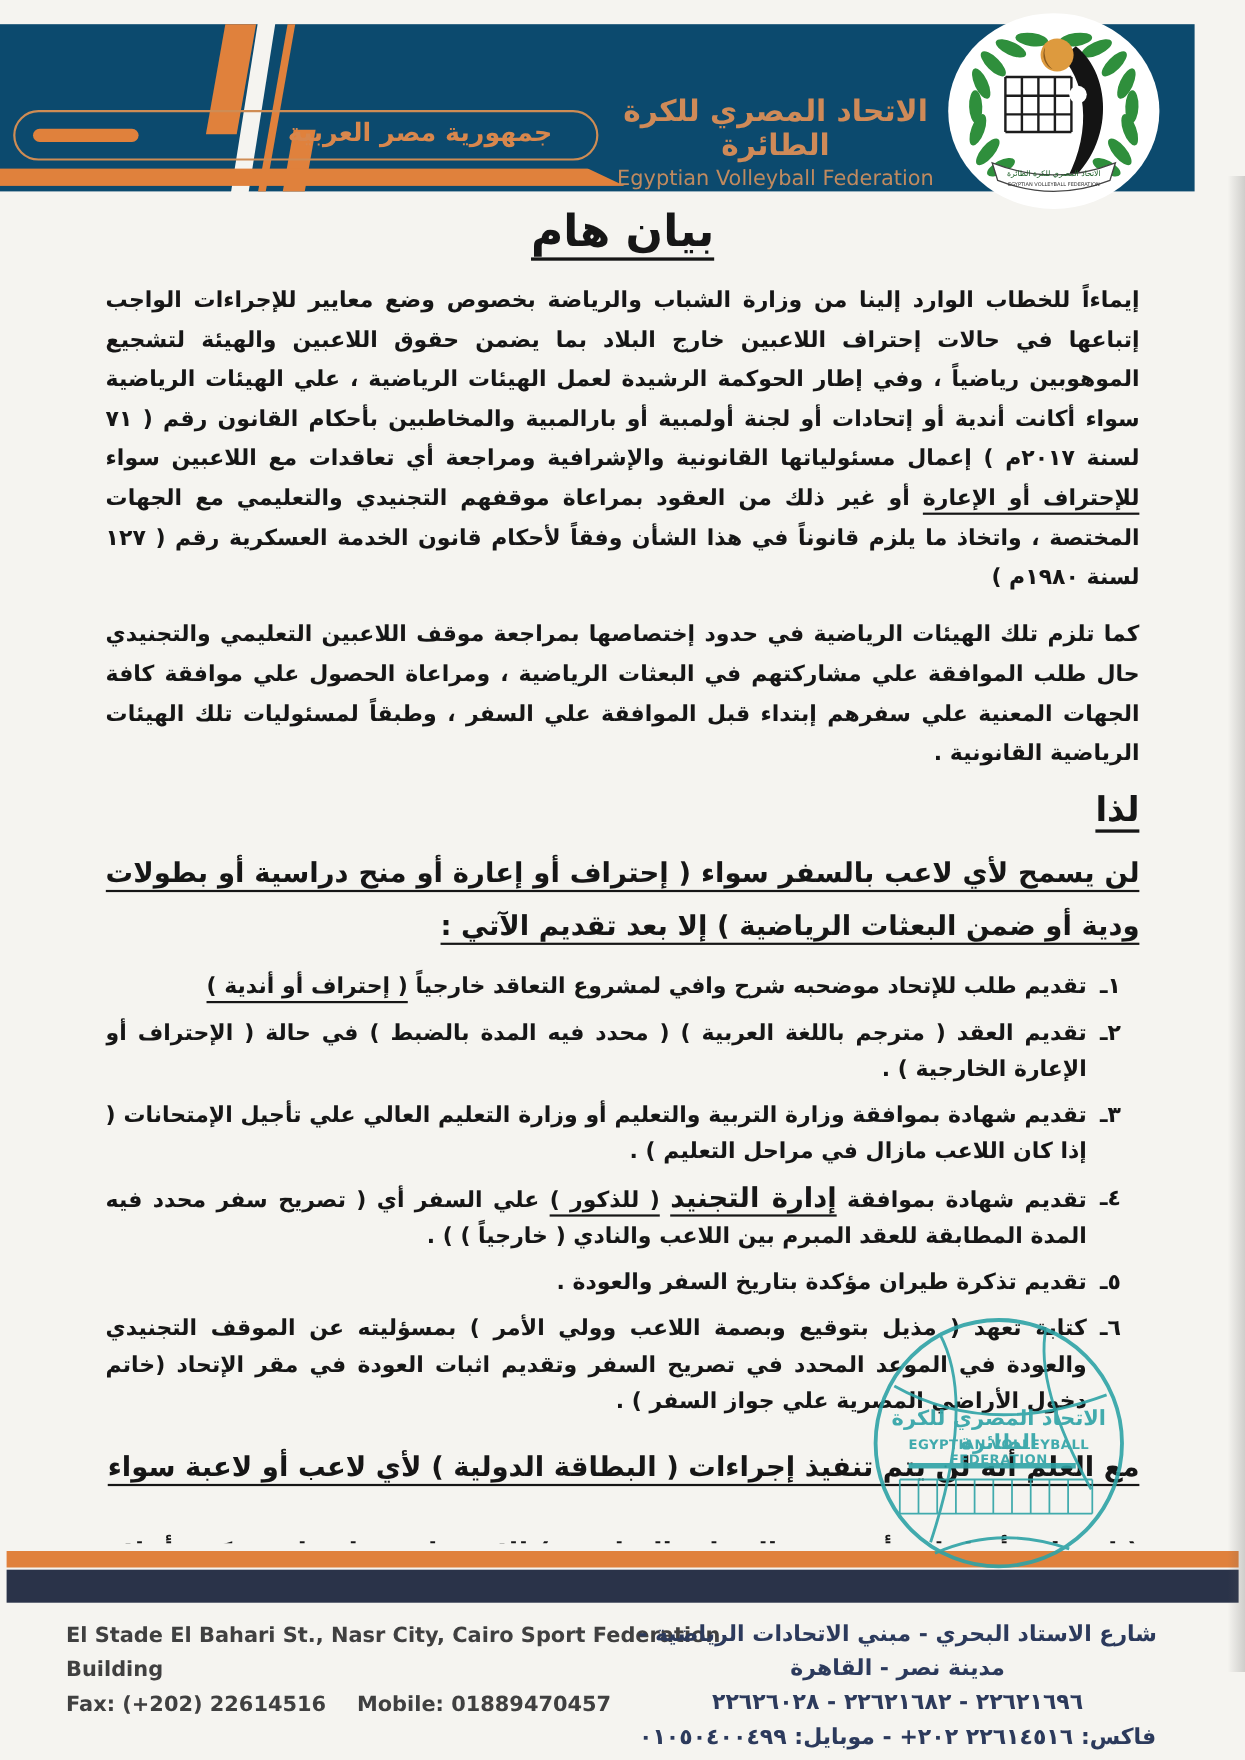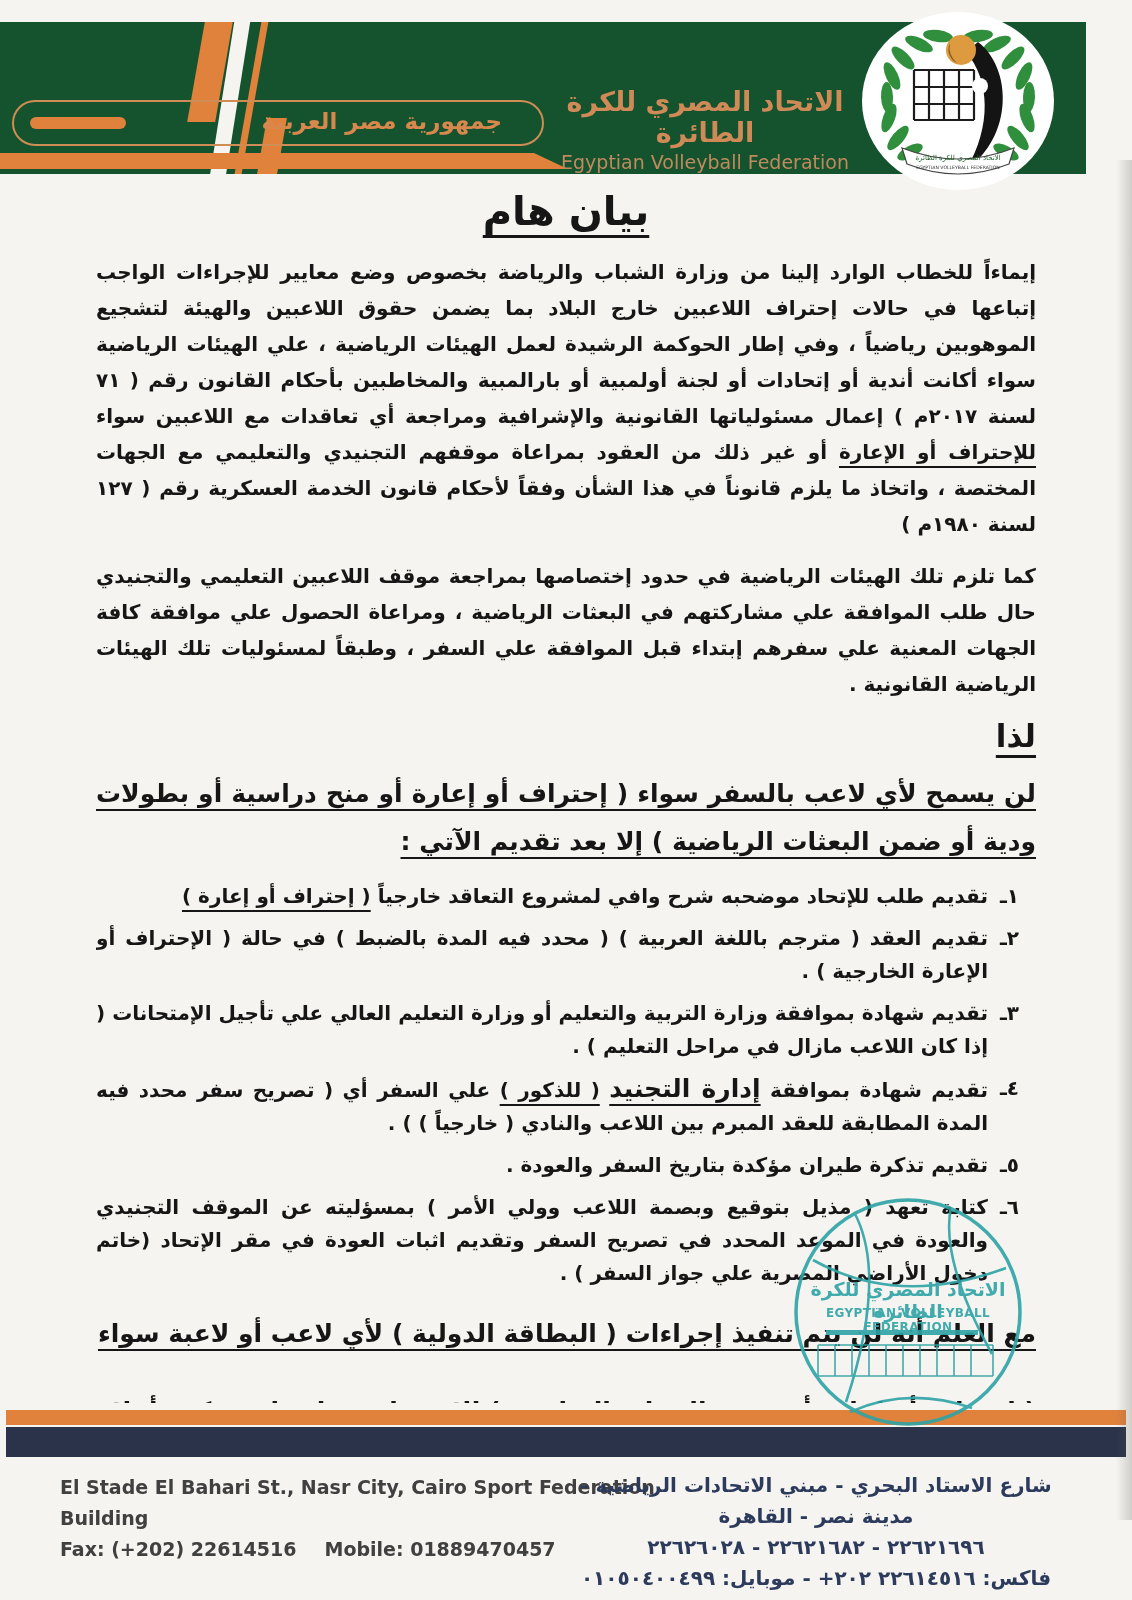--- a/index.html
+++ b/index.html
@@ -8,21 +8,21 @@
     background:#e9e8e4;
     font-family:"DejaVu Sans","Liberation Sans",sans-serif;
   }
   #page{
     position:relative;width:1132px;height:1600px;overflow:hidden;
     background:#f5f4f0;
   }
   
   #band{
     position:absolute;left:0;top:22px;width:1086px;height:152px;
-    background:#14532d;
+    background:#0c4a6e;
   }
   .stripe{position:absolute;background:#e0813c;}
   .stripeA{left:196px;top:0;width:28px;height:100px;transform:skewX(-10deg);}
   .stripeB{left:248px;top:0;width:7px;height:152px;transform:skewX(-10deg);}
   .stripeC{left:262px;top:96px;width:20px;height:56px;transform:skewX(-10deg);}
   .slash{position:absolute;left:222px;top:-9px;width:16px;height:172px;background:#f5f4f0;transform:skewX(-9deg);}
   #country-pill{
     position:absolute;left:12px;top:78px;width:532px;height:46px;
     border:2px solid #cf8c54;border-radius:26px;box-sizing:border-box;
   }
@@ -170,21 +170,21 @@
 
     <p class="para">كما تلزم تلك الهيئات الرياضية في حدود إختصاصها بمراجعة موقف اللاعبين التعليمي والتجنيدي حال طلب الموافقة علي مشاركتهم في البعثات الرياضية ، ومراعاة الحصول علي موافقة كافة الجهات المعنية علي سفرهم إبتداء قبل الموافقة علي السفر ، وطبقاً لمسئوليات تلك الهيئات الرياضية القانونية .</p>
 
     <h2 id="therefore">لذا</h2>
 
     <p id="lead" class="u">لن يسمح لأي لاعب بالسفر سواء ( إحتراف أو إعارة أو منح دراسية أو بطولات ودية أو ضمن البعثات الرياضية ) إلا بعد تقديم الآتي :</p>
 
     <ol id="req-list">
       <li>
         <span class="req-num">١ـ</span>
-        <span class="req-txt"><span>تقديم طلب للإتحاد موضحبه شرح وافي لمشروع التعاقد خارجياً </span><span class="u">( إحتراف أو إعارة )</span><span></span></span>
+        <span class="req-txt"><span>تقديم طلب للإتحاد موضحبه شرح وافي لمشروع التعاقد خارجياً </span><span class="u">( إحتراف أو أندية )</span><span></span></span>
       </li>
       <li>
         <span class="req-num">٢ـ</span>
         <span class="req-txt">تقديم العقد ( مترجم باللغة العربية ) ( محدد فيه المدة بالضبط ) في حالة ( الإحتراف أو الإعارة الخارجية ) .</span>
       </li>
       <li>
         <span class="req-num">٣ـ</span>
         <span class="req-txt">تقديم شهادة بموافقة وزارة التربية والتعليم أو وزارة التعليم العالي علي تأجيل الإمتحانات ( إذا كان اللاعب مازال في مراحل التعليم ) .</span>
       </li>
       <li>

